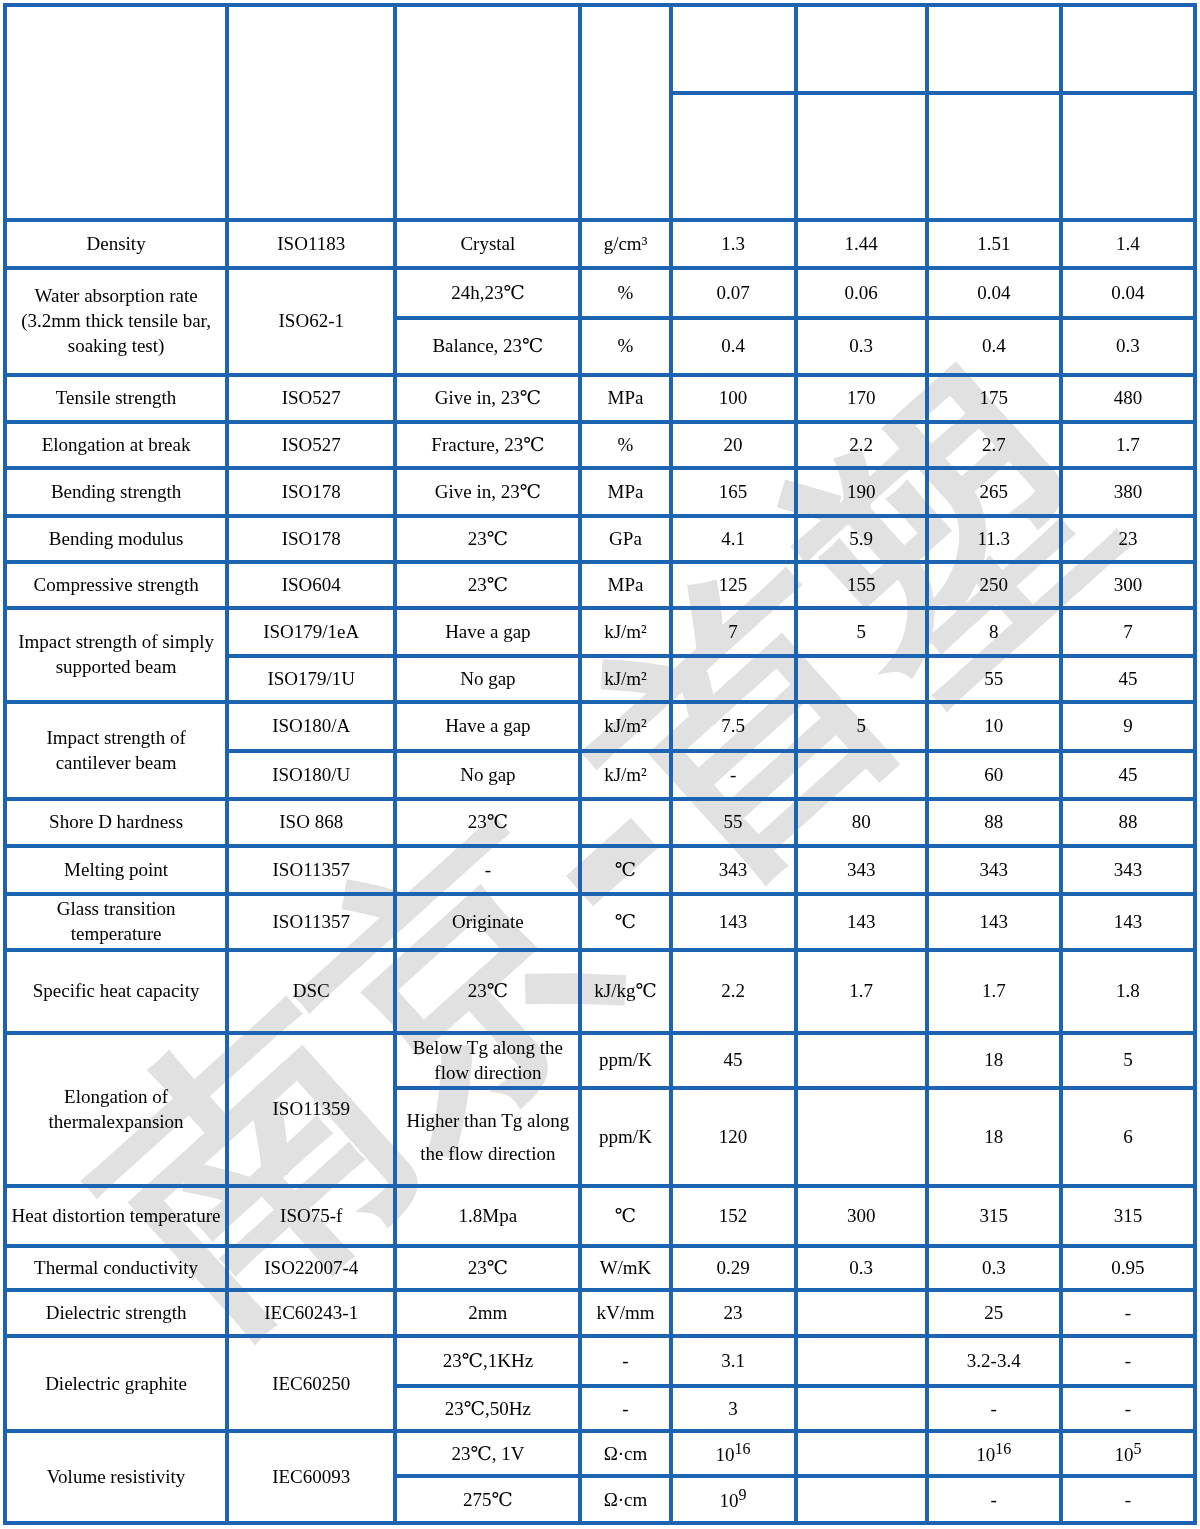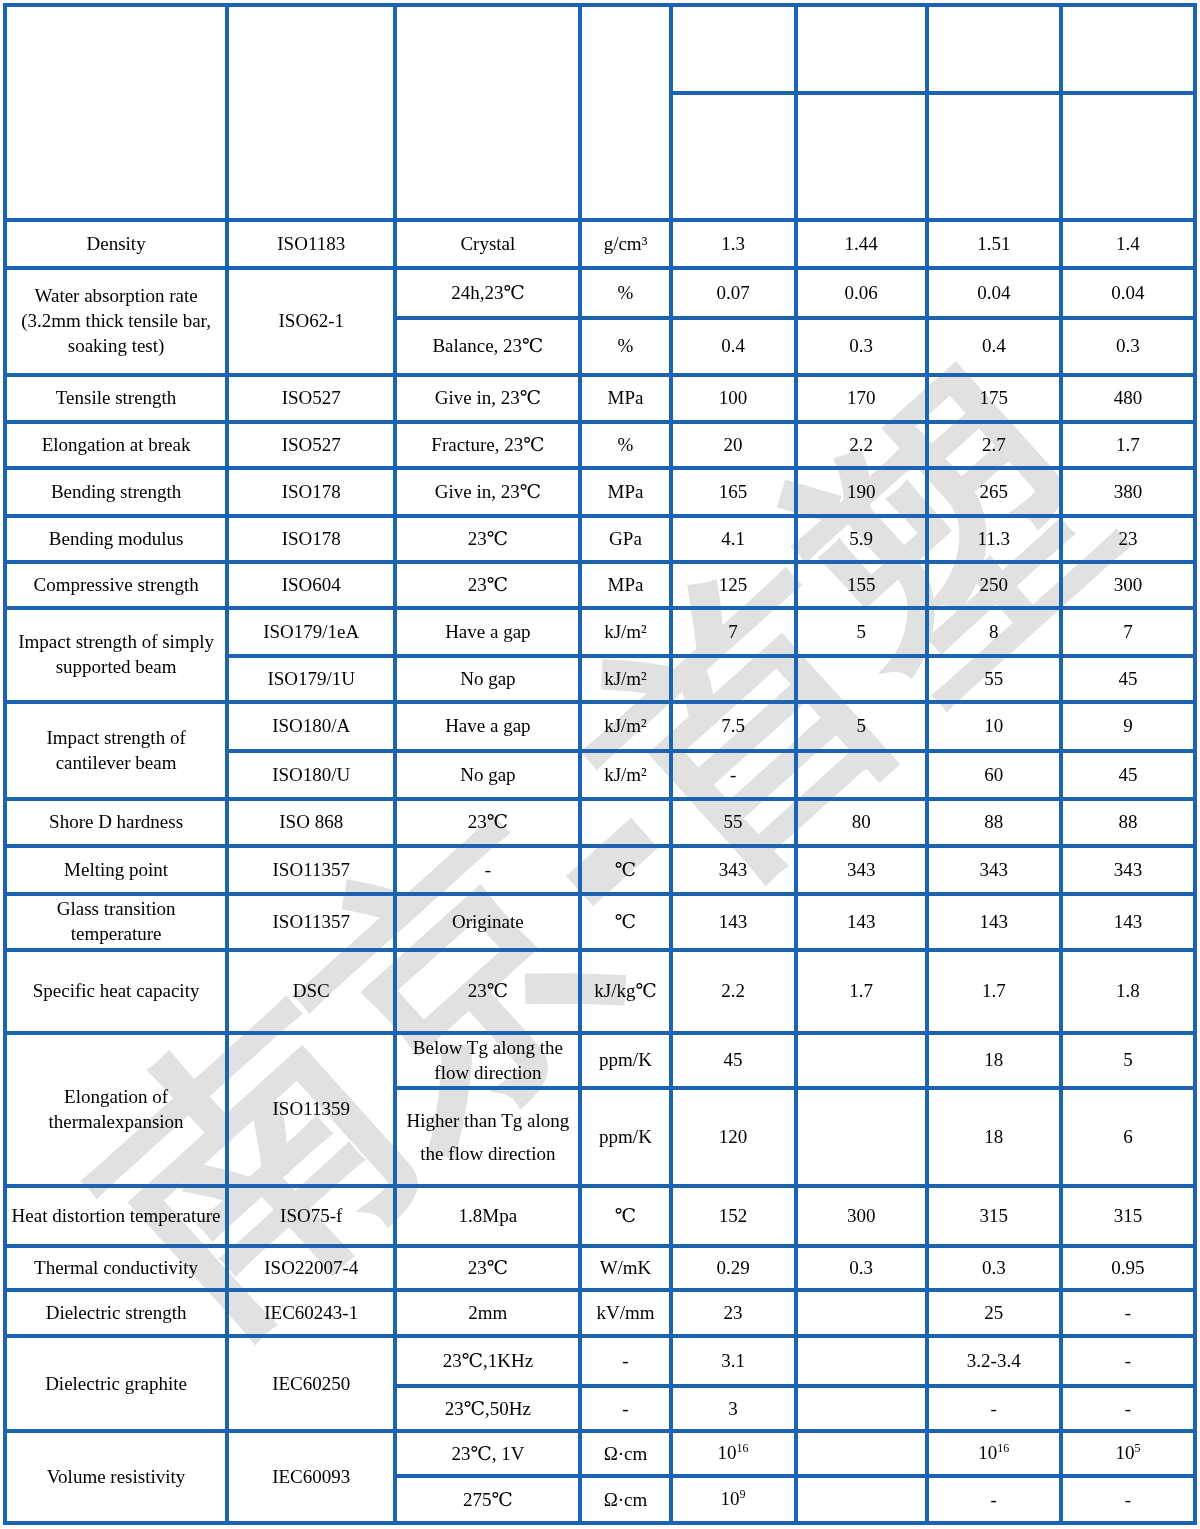--- a/index.html
+++ b/index.html
@@ -49,21 +49,21 @@
     line-height:1.25;
   }
   thead th.prod-name { font-size:19px; }
   thead th.prod-desc { font-size:18px; line-height:1.3; }
   tbody td {
     color:#000000;
     font-size:19px;
     line-height:1.3;
     background:transparent;
   }
-  td sup { font-size:12px;margin-top:48px; }
+  td sup { font-size:16px;margin-top:48px; }
   
   .h44{height:44px}.h45{height:45px}.h46{height:46px}.h47{height:47px}
   .h48{height:48px}.h49{height:49px}.h50{height:50px}.h55{height:55px}
   .h56{height:56px}.h57{height:57px}.h60{height:60px}.h83{height:83px}
   .h88{height:88px}.h98{height:98px}.h127{height:127px}
 </style>
 </head>
 <body>
 
 <div class="page">

